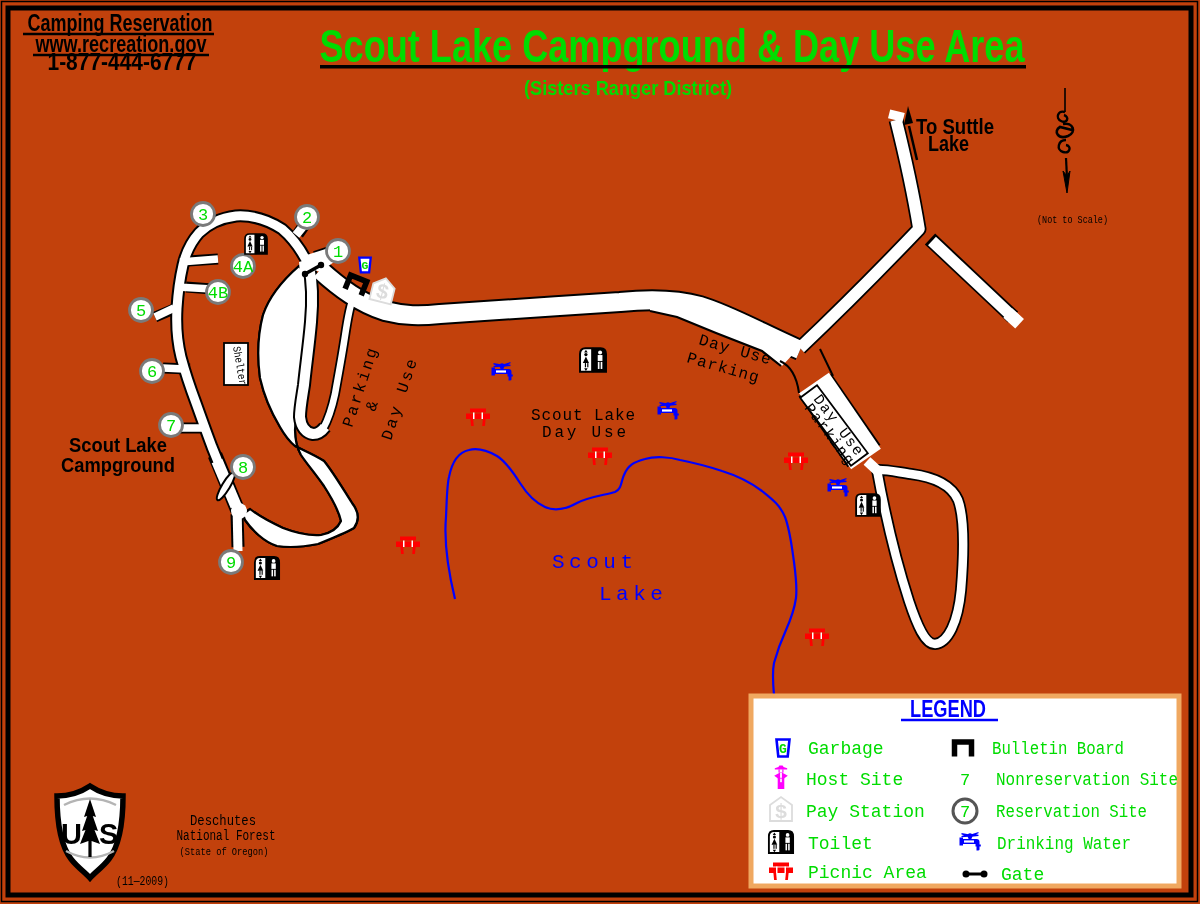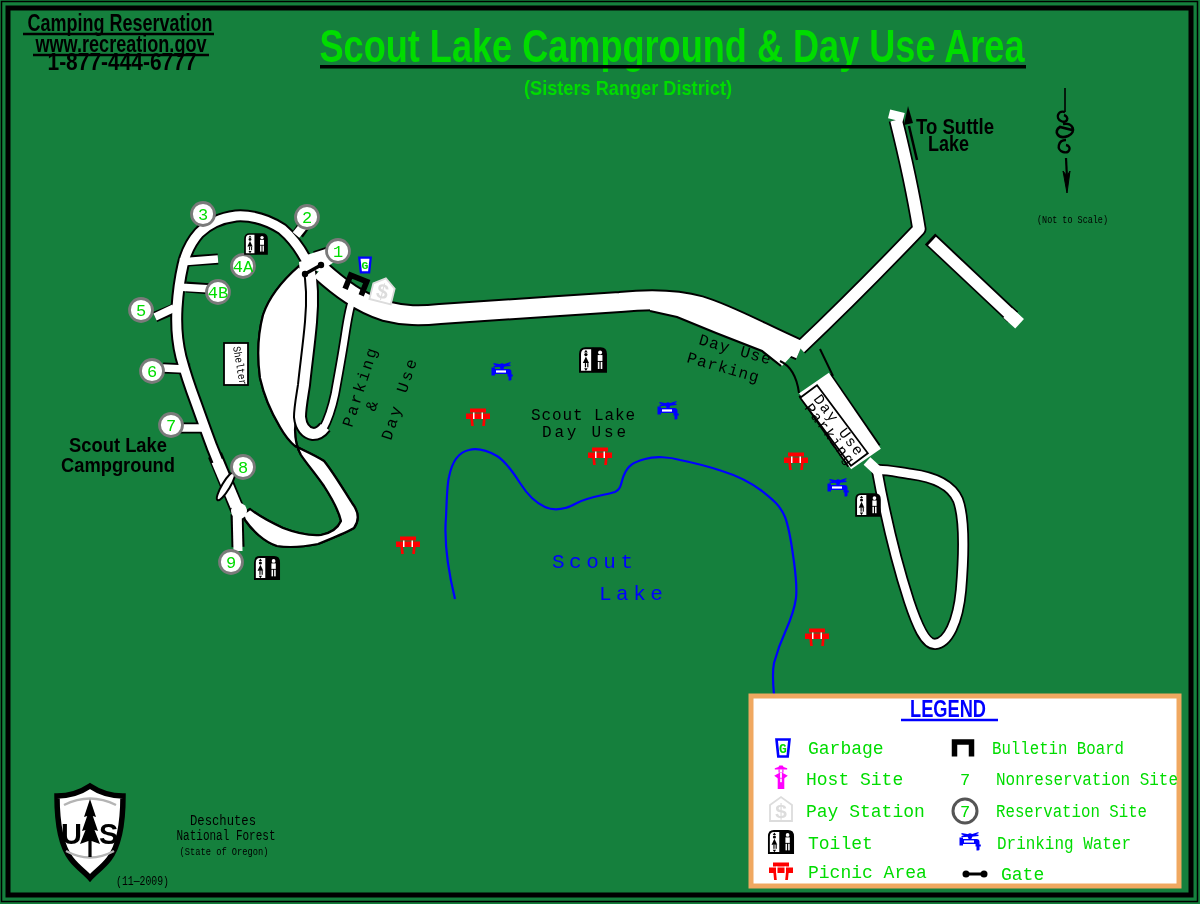--- a/index.html
+++ b/index.html
@@ -1,16 +1,16 @@
 <!DOCTYPE html>
 <html><head>
 <meta charset="utf-8">
 <style>
   html,body{margin:0;padding:0;background:#fff;}
-  #page{position:relative;width:1200px;height:904px;overflow:hidden;background:#15803d;}
+  #page{position:relative;width:1200px;height:904px;overflow:hidden;background:#c2410c;}
   svg{display:block;}
   text{font-family:"Liberation Mono", monospace;}
   .b{font-family:"Liberation Sans", sans-serif;font-weight:bold;}
 </style>
 </head>
 <body>
 <div id="page">
 <svg width="1200" height="904" viewBox="0 0 1200 904">
 
 <rect x="1.5" y="1.5" width="1196" height="900" fill="none" stroke="#000" stroke-width="1.5"></rect>

